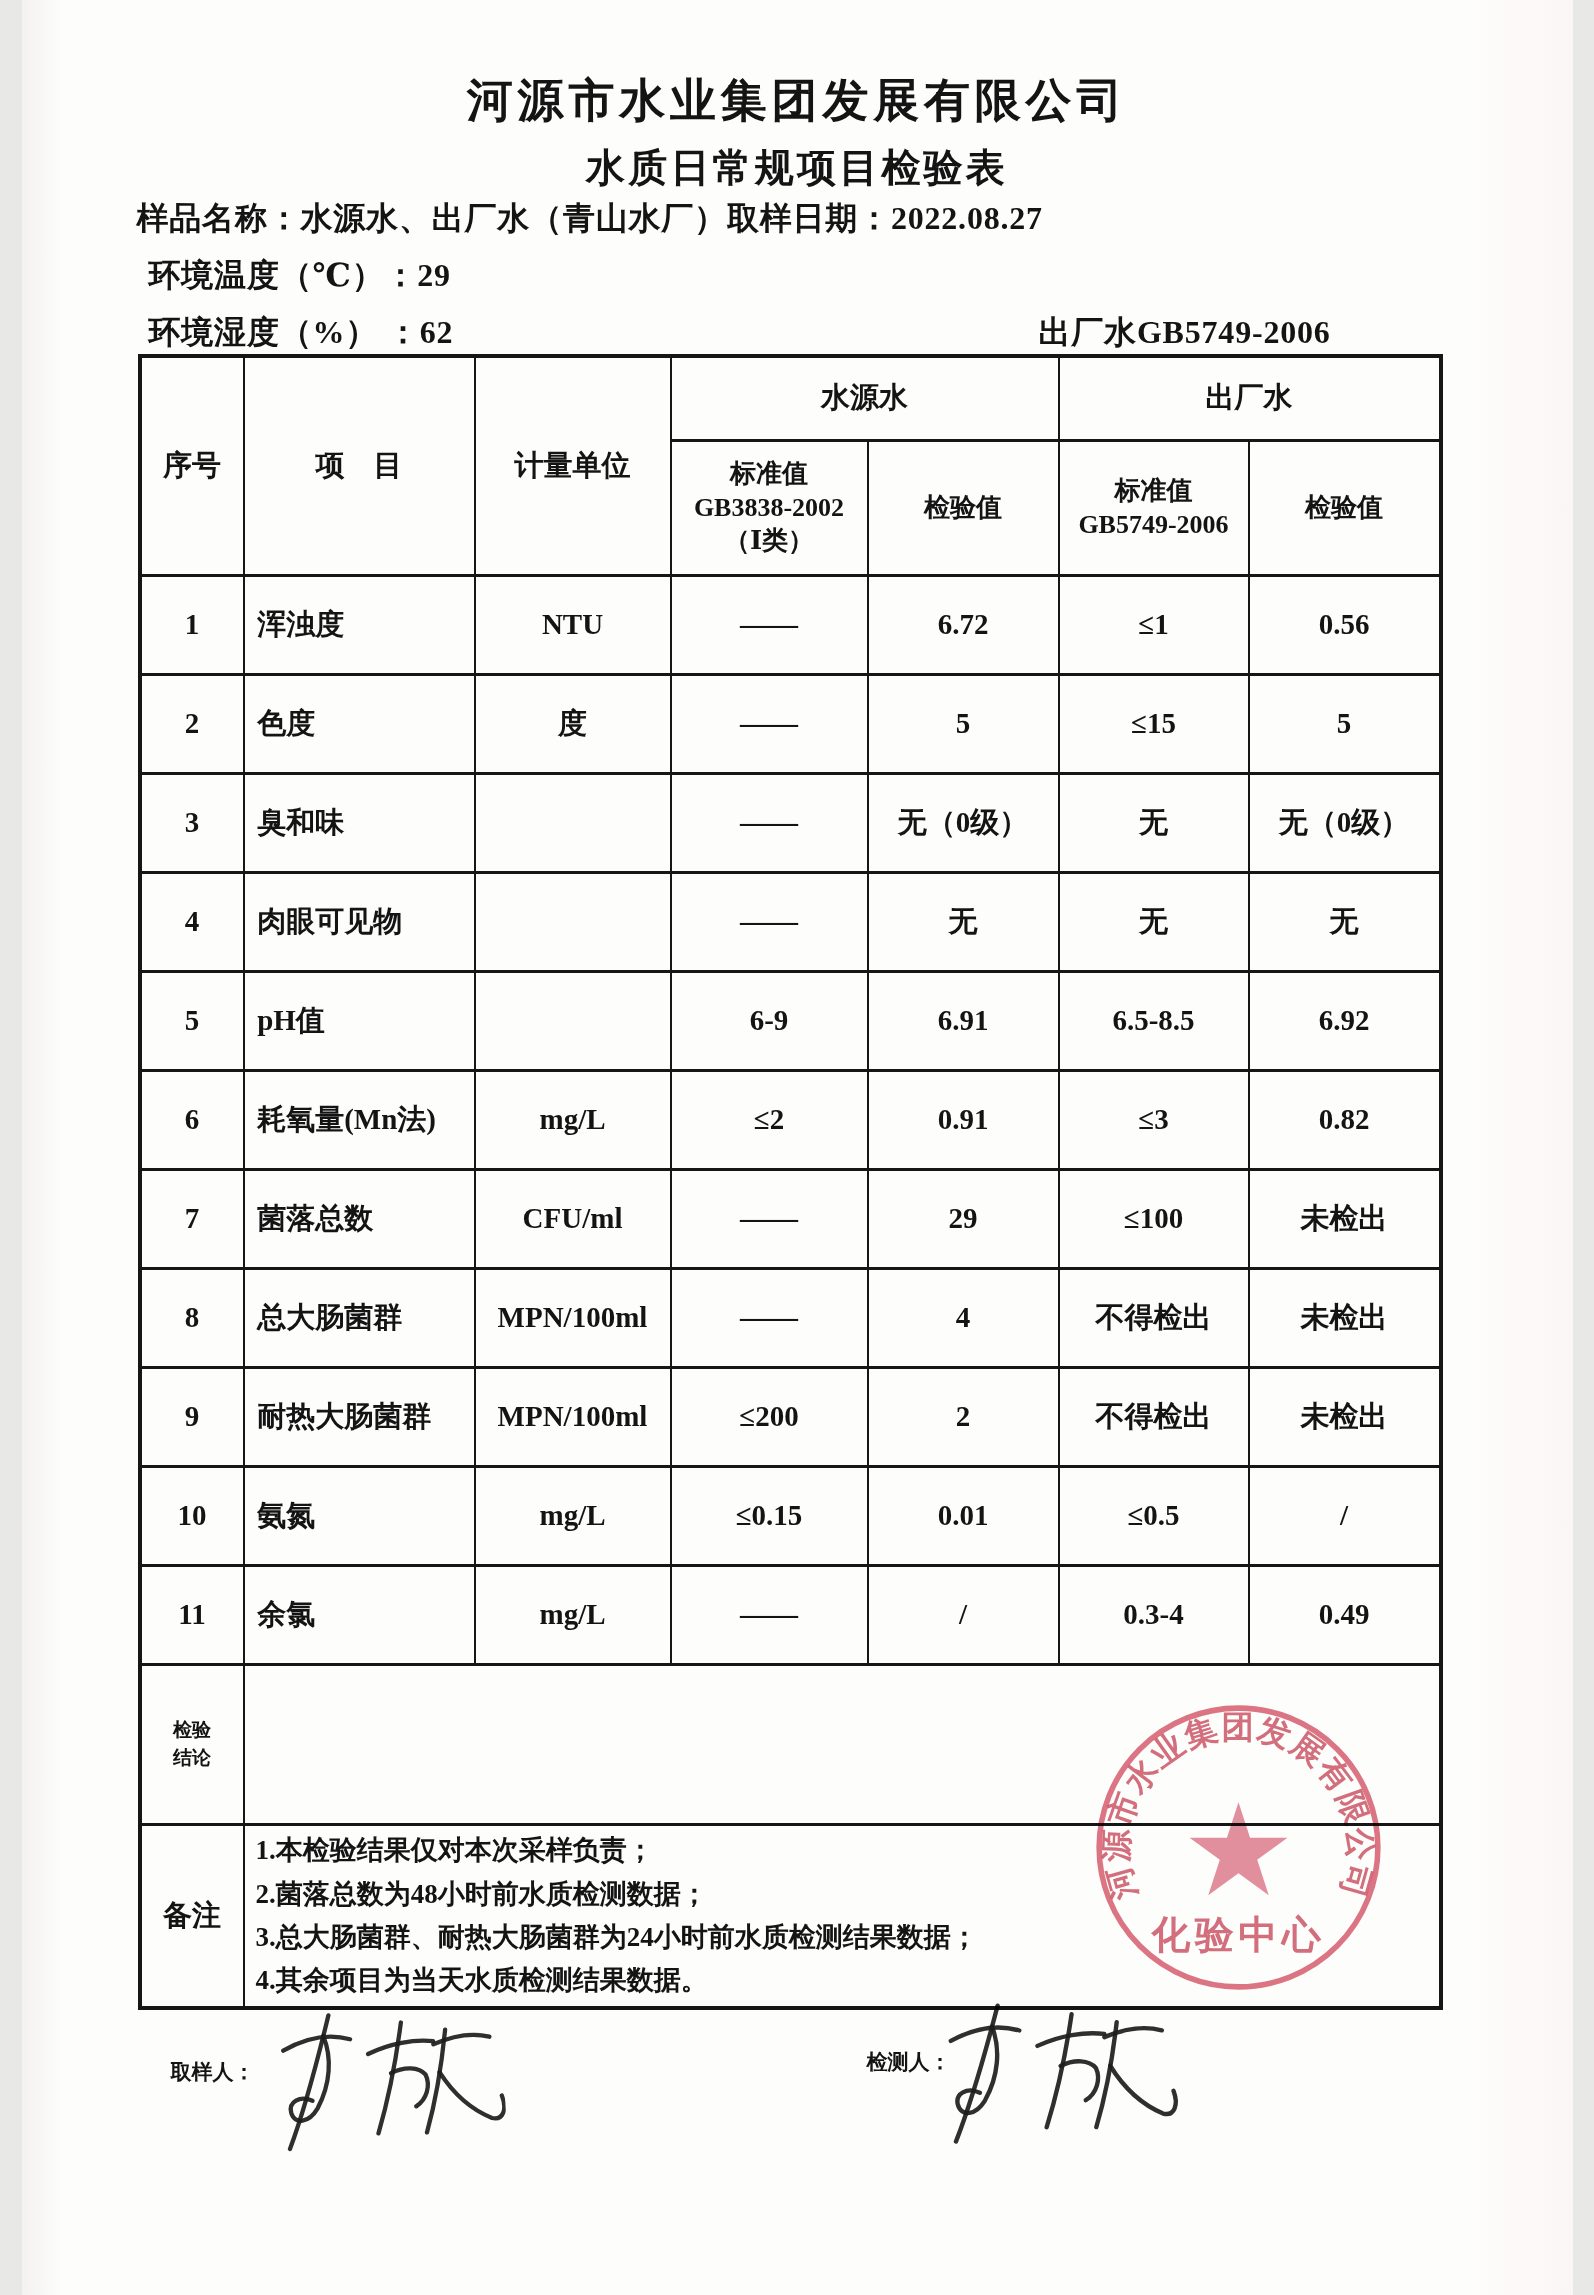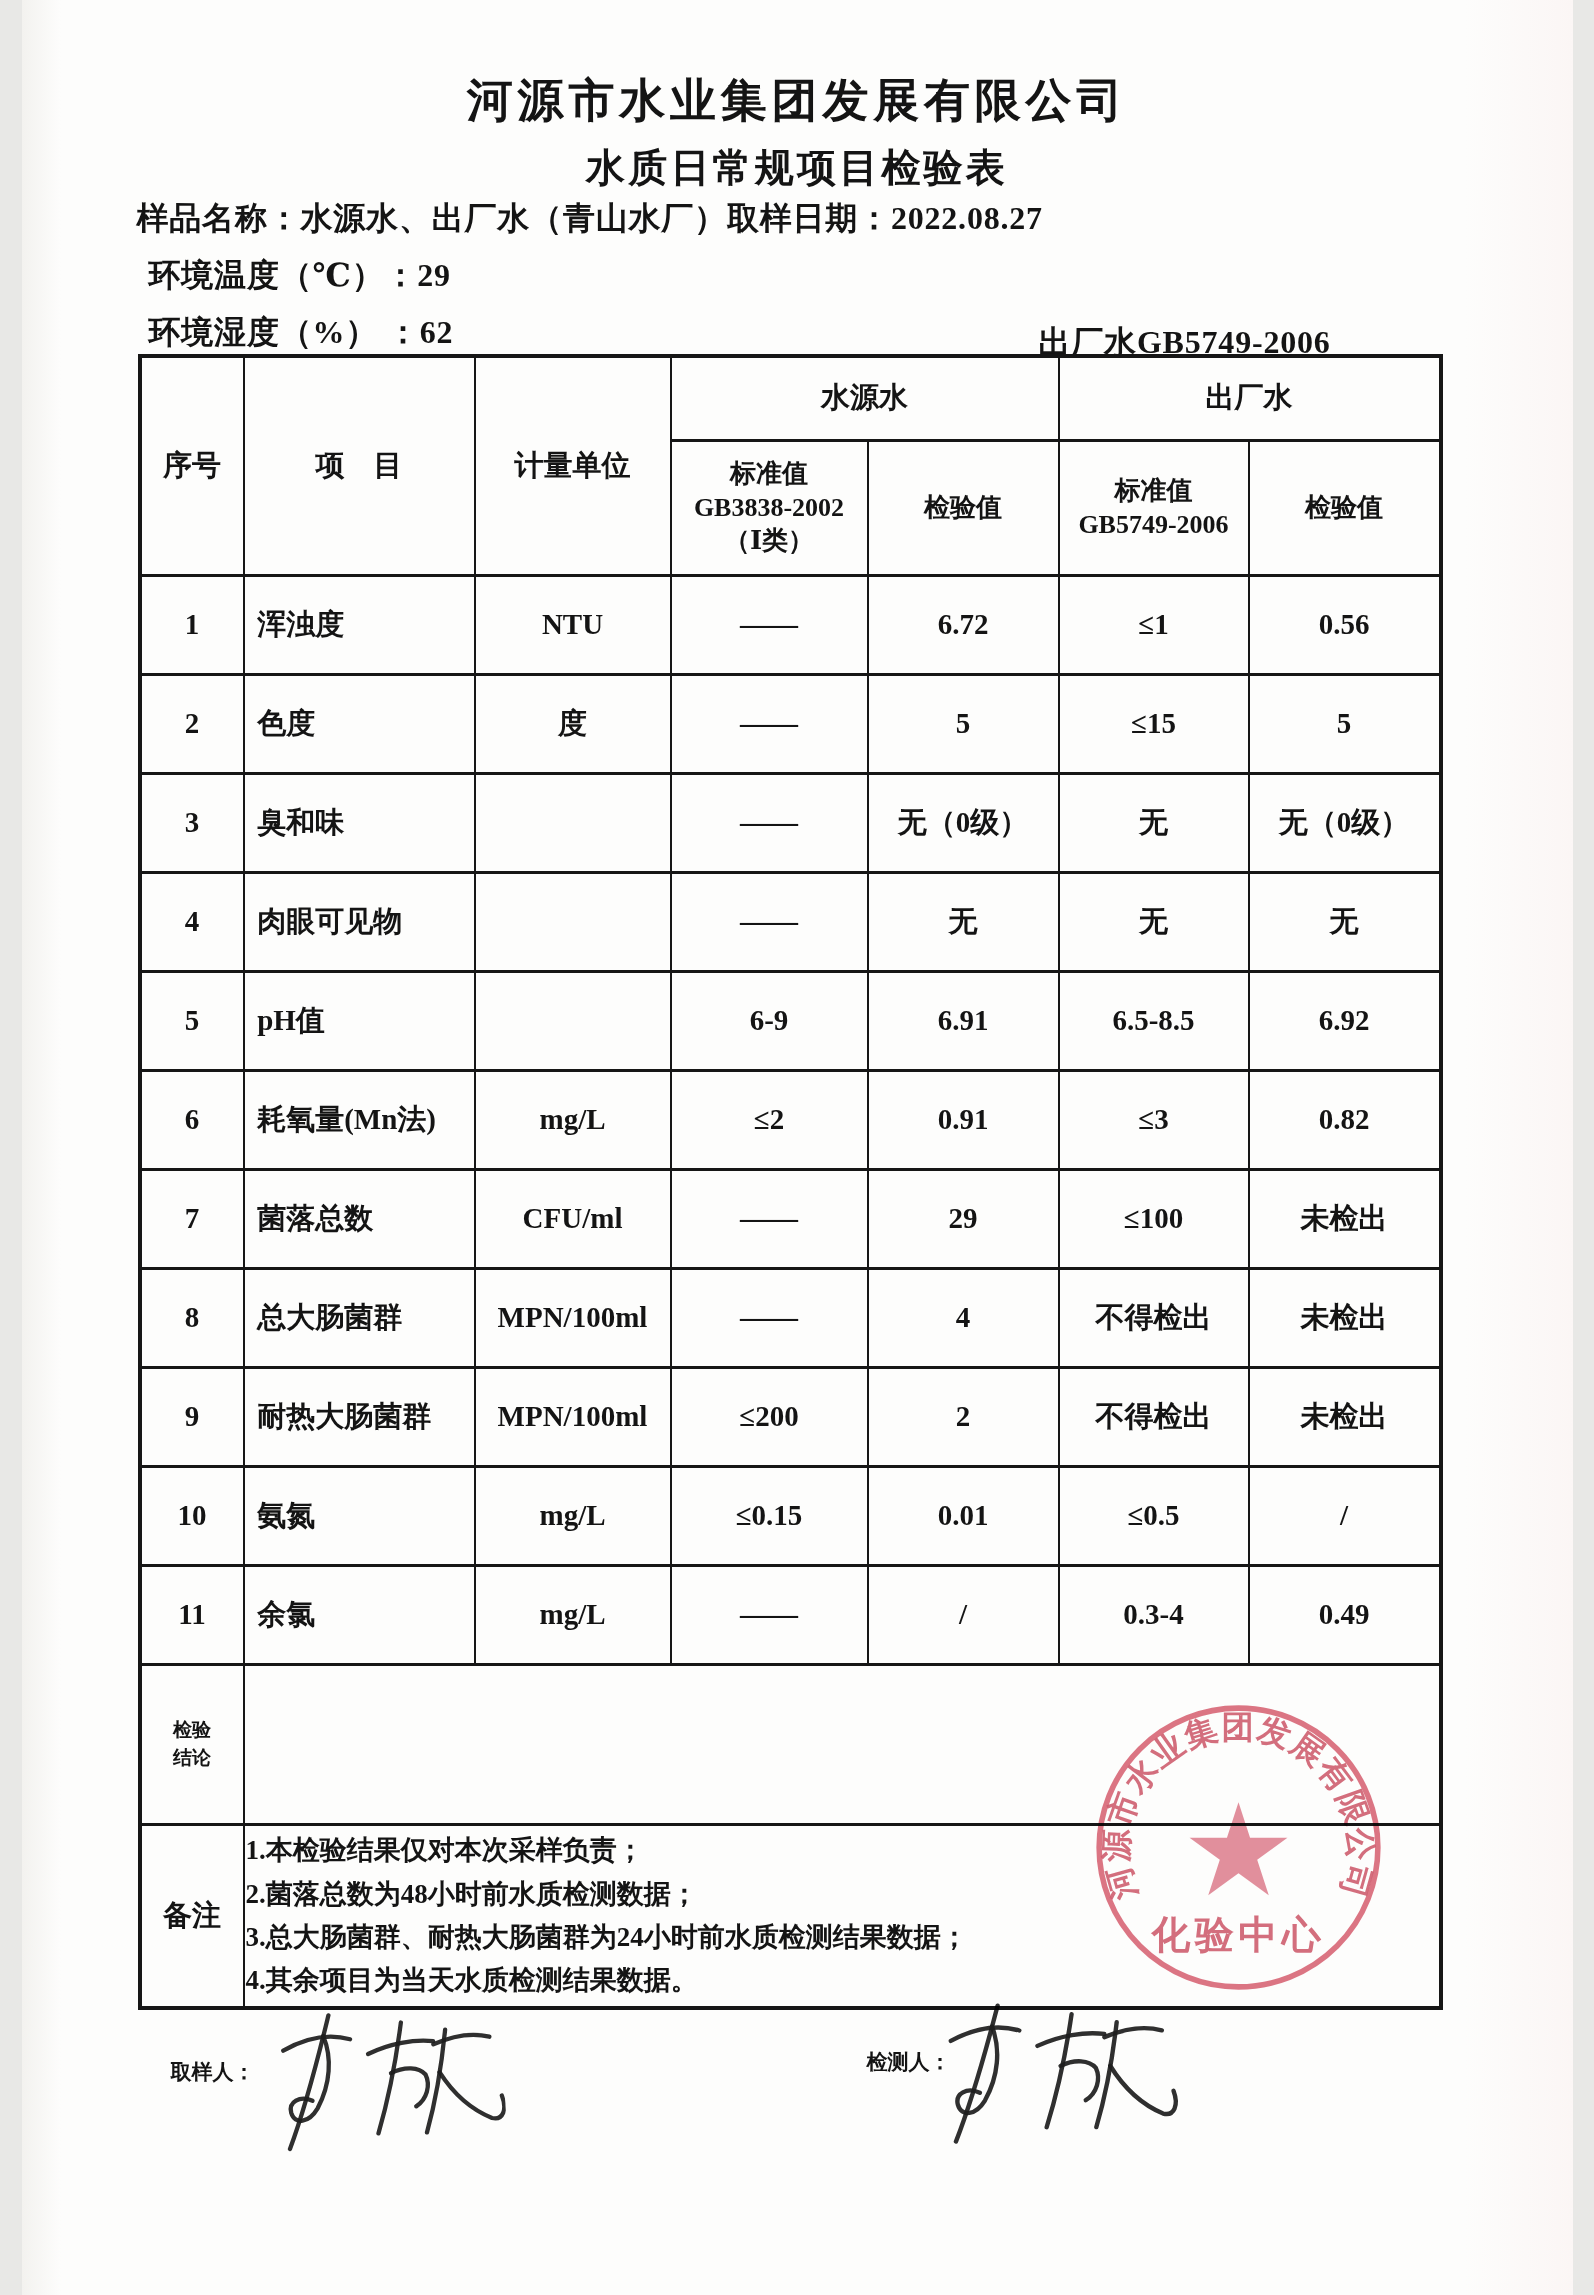--- a/index.html
+++ b/index.html
@@ -17,42 +17,42 @@
   .doc-subtitle {
     position:absolute; top:141px; left:0; width:100%; text-align:center;
     font-size:39px; font-weight:600; letter-spacing:3.2px;
     font-family:"Liberation Sans","DejaVu Sans",sans-serif;
   }
   .info { position:absolute; font-size:32px; font-weight:600; letter-spacing:0.8px; white-space:nowrap; }
   .i-line1 { left:115px; top:197px; }
   .i-temp  { left:127px; top:254px; }
   .i-basis { left:858px; top:254px; }
   .i-humid { left:127px; top:311px; }
-  .i-fin   { left:1017px; top:321px; }
+  .i-fin   { left:1017px; top:311px; }
 
   table.report {
     position:absolute; left:116px; top:354px; width:1301px;
     border-collapse:collapse; table-layout:fixed;
     border:4px solid #161616;
   }
   .report th, .report td {
     border:2.4px solid #161616; border-top-width:3.2px; border-bottom-width:3.2px;
     text-align:center; vertical-align:middle; padding:0;
     font-size:29px; font-weight:600; overflow:hidden;
   }
   tr.r-group { height:84px; }
   tr.r-sub   { height:135px; }
   tr.r-data  { height:99px; }
   tr.r-conc  { height:160px; }
   tr.r-rem   { height:184px; }
   .report .sub { font-size:26px; line-height:1.3; font-weight:600; }
   .report td.item { text-align:left; padding-left:12.7px; }
   .report .c-label { font-size:19px; line-height:1.45; }
   .remark-body { text-align:left; }
-  .remark-body div { font-size:27px; line-height:1.6; padding-left:1px; white-space:nowrap; }
+  .remark-body div { font-size:27px; line-height:1.6; padding-left:11px; white-space:nowrap; }
   .remark-cell { vertical-align:middle; }
 
   .foot-label { position:absolute; font-size:21px; font-weight:600; white-space:nowrap;margin-top:11px; }
   .f-sampler { left:149px; top:2047px; }
   .f-tester  { left:845px; top:2037px; }
 
   .sig { position:absolute; mix-blend-mode:multiply; pointer-events:none; }
   .sig path { fill:none; stroke:#1d1d1d; stroke-width:5.5; stroke-linecap:round; stroke-linejoin:round; opacity:.92; }
   .sig-sampler { left:216px; top:2007px; width:266px; height:147px; transform:rotate(-3deg); }
   .sig-tester  { left:881px; top:2001px; width:274px; height:144px; transform:rotate(-2deg); }

